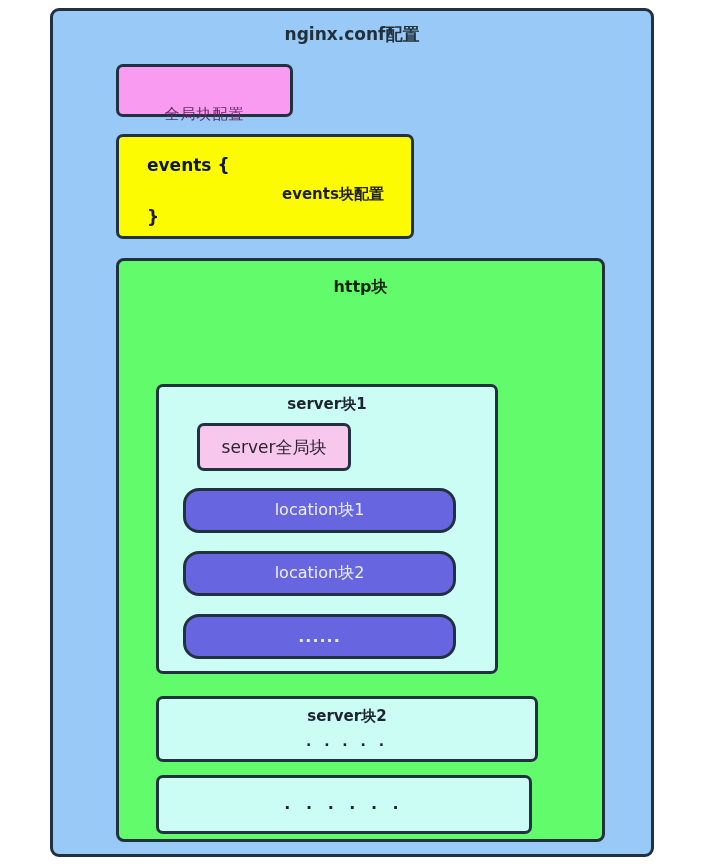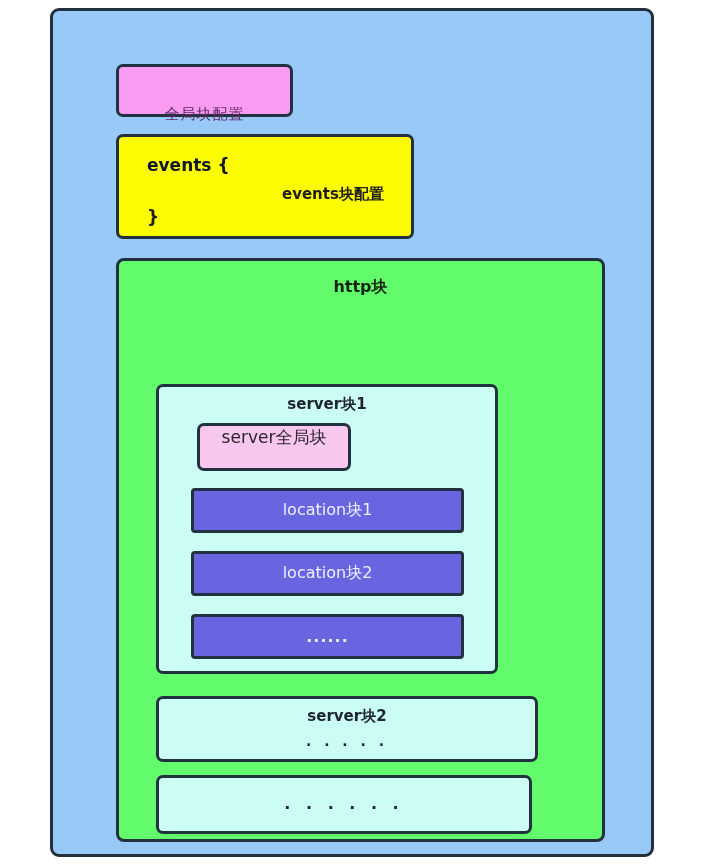--- a/index.html
+++ b/index.html
@@ -59,28 +59,28 @@
   .cyan { background: #ccfdf5; }
   .cyan1 { left: 37px; top: 123px; width: 342px; height: 290px; }
   .cyan-title {
     position: absolute; top: 8px; left: 0; width: 100%;
     text-align: center; font-weight: bold; font-size: 15px; color: #1d2430;
   }
 
   
   .pink2 {
     left: 38px; top: 36px; width: 154px; height: 48px;
-    background: #f8c7ee; display: flex; align-items: flex-start; justify-content: center;
+    background: #f8c7ee; display: flex; align-items: center; justify-content: center;
   }
   .pink2 span { font-size: 17px; color: #2b242d; }
 
   
   .purple {
-    background: #6766e0; border-radius: 4px;
-    left: 32px; width: 273px; height: 45px;
+    background: #6766e0; border-radius: 16px;
+    left: 24px; width: 273px; height: 45px;
     display: flex; align-items: center; justify-content: center;
   }
   .purple span { font-size: 16px; color: #eef0ff; }
   .loc1 { top: 101px; }
   .loc2 { top: 164px; }
   .loc3 { top: 227px; }
   .loc3 span { font-weight: bold; letter-spacing: 1px; }
 
   
   .cyan2 { left: 37px; top: 435px; width: 382px; height: 66px; }
@@ -93,20 +93,21 @@
     position: absolute; top: 16px; left: 0; width: 100%;
     text-align: center; font-weight: bold; font-size: 16px; color: #1d2430; letter-spacing: 5px;
   }
 </style>
 </head>
 <body>
 
 <div class="canvas">
   <div class="box outer">
 
+    <div class="diagram-title">nginx.conf配置</div>
 
     <div class="box pink1">
       <span>全局块配置</span>
     </div>
 
     <div class="box yellow">
       <div class="ev-open">events {</div>
       <div class="ev-label">events块配置</div>
       <div class="ev-close">}</div>
     </div>

